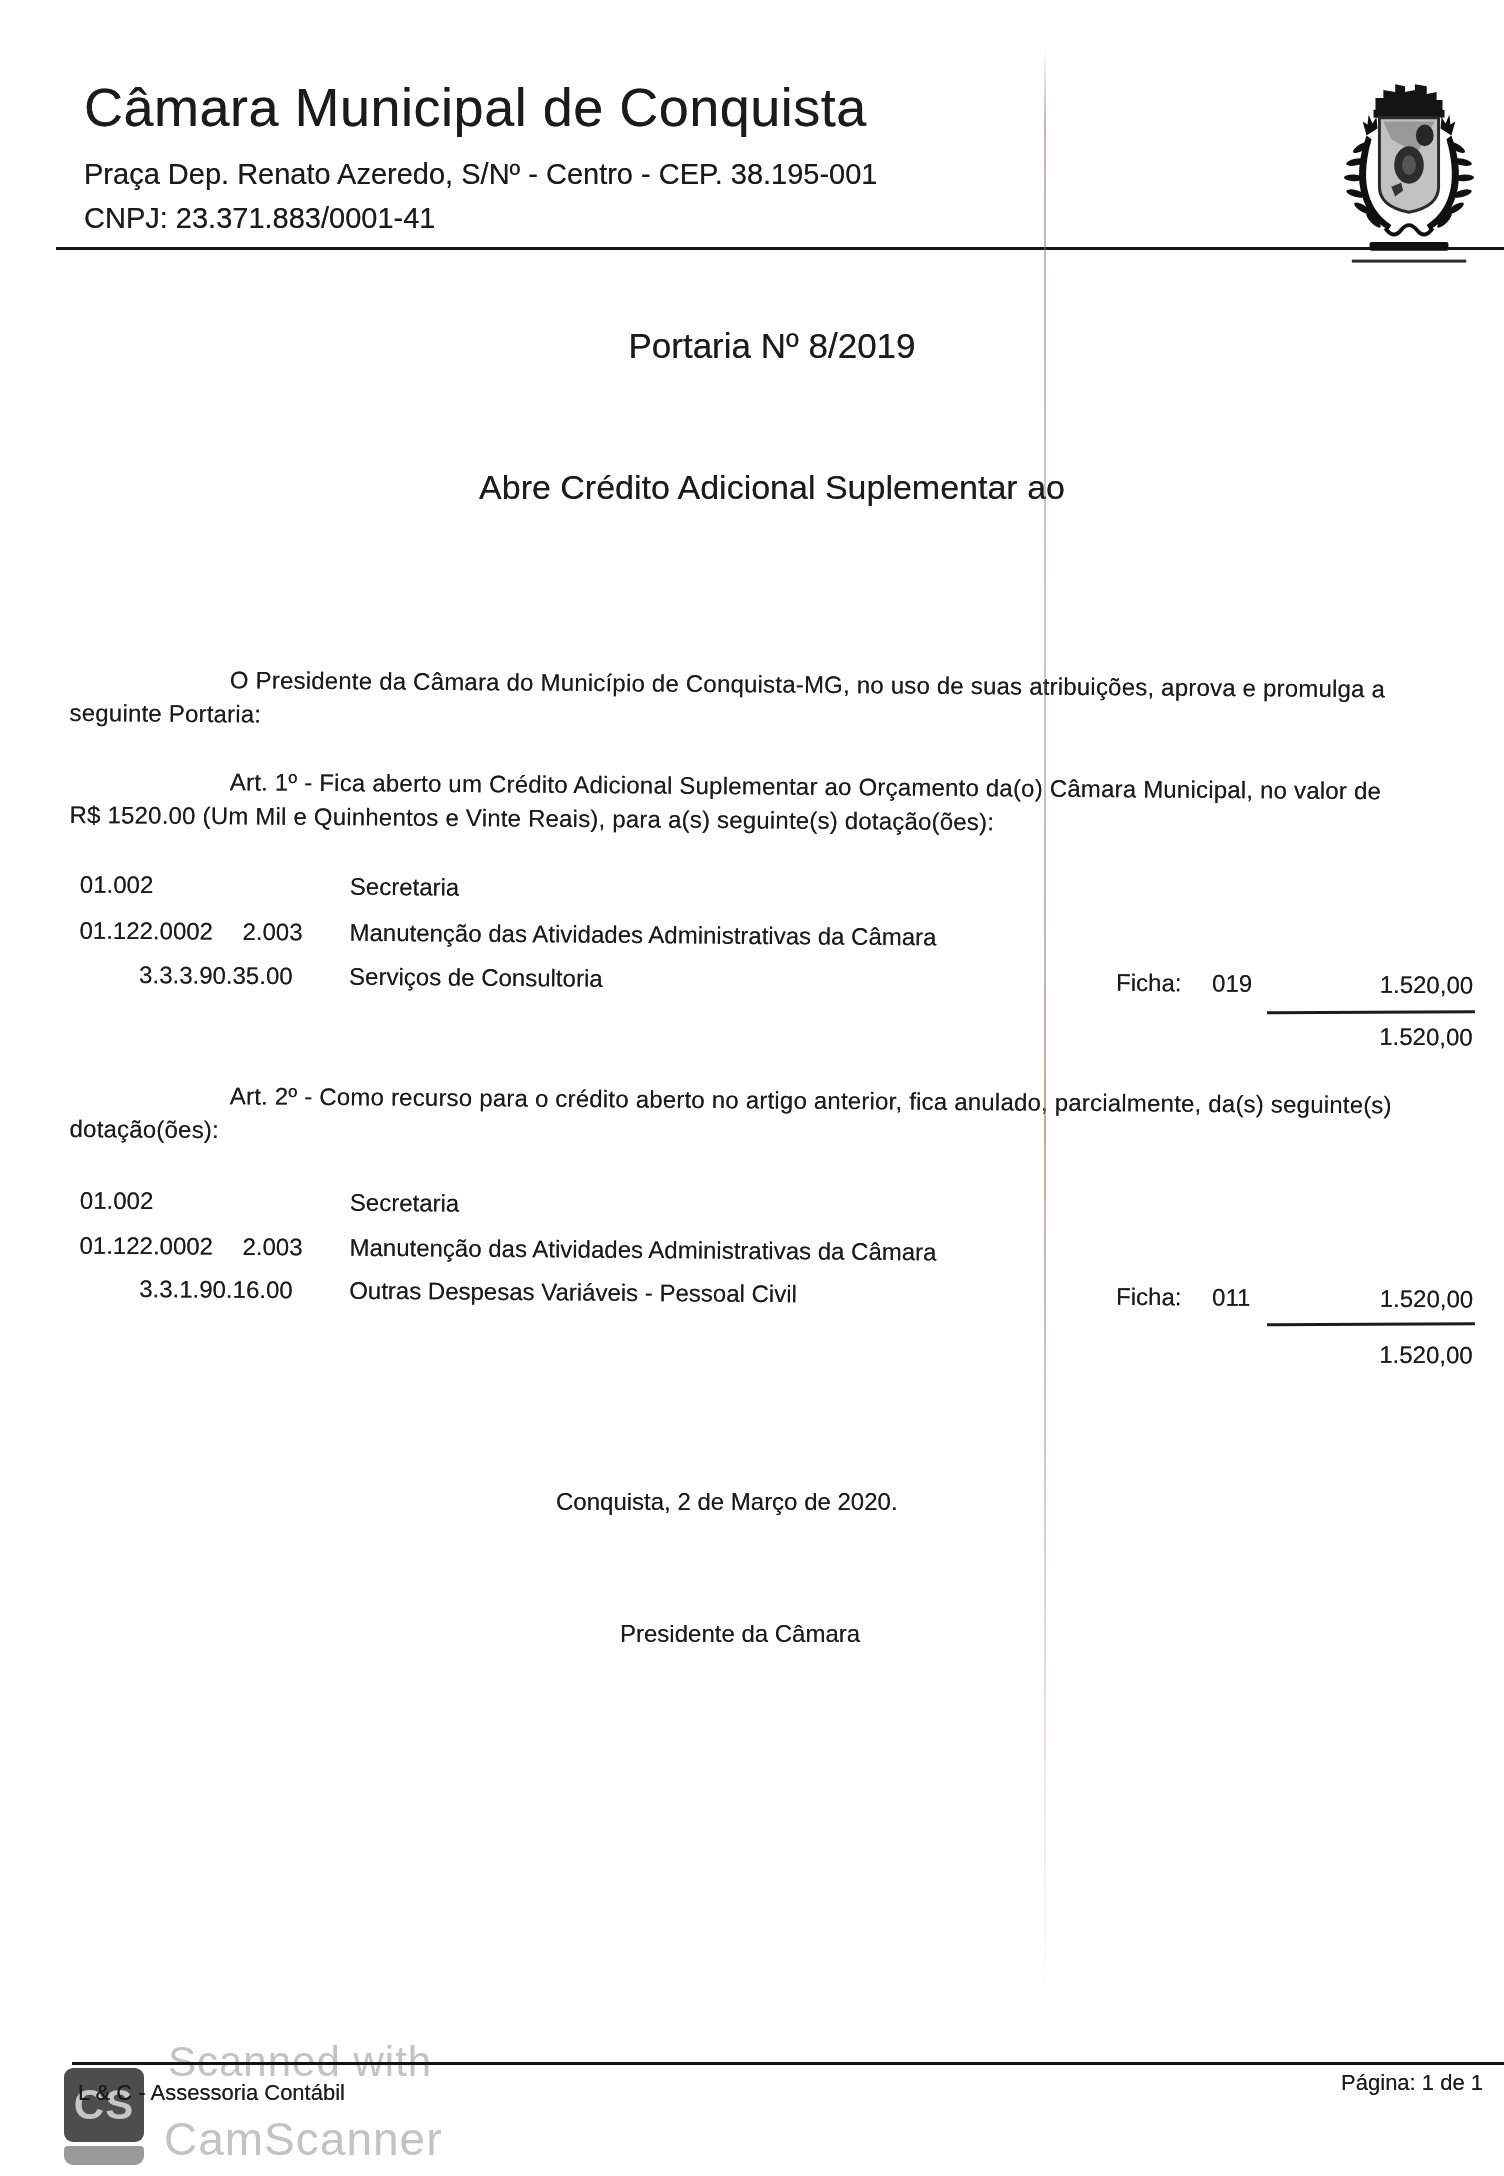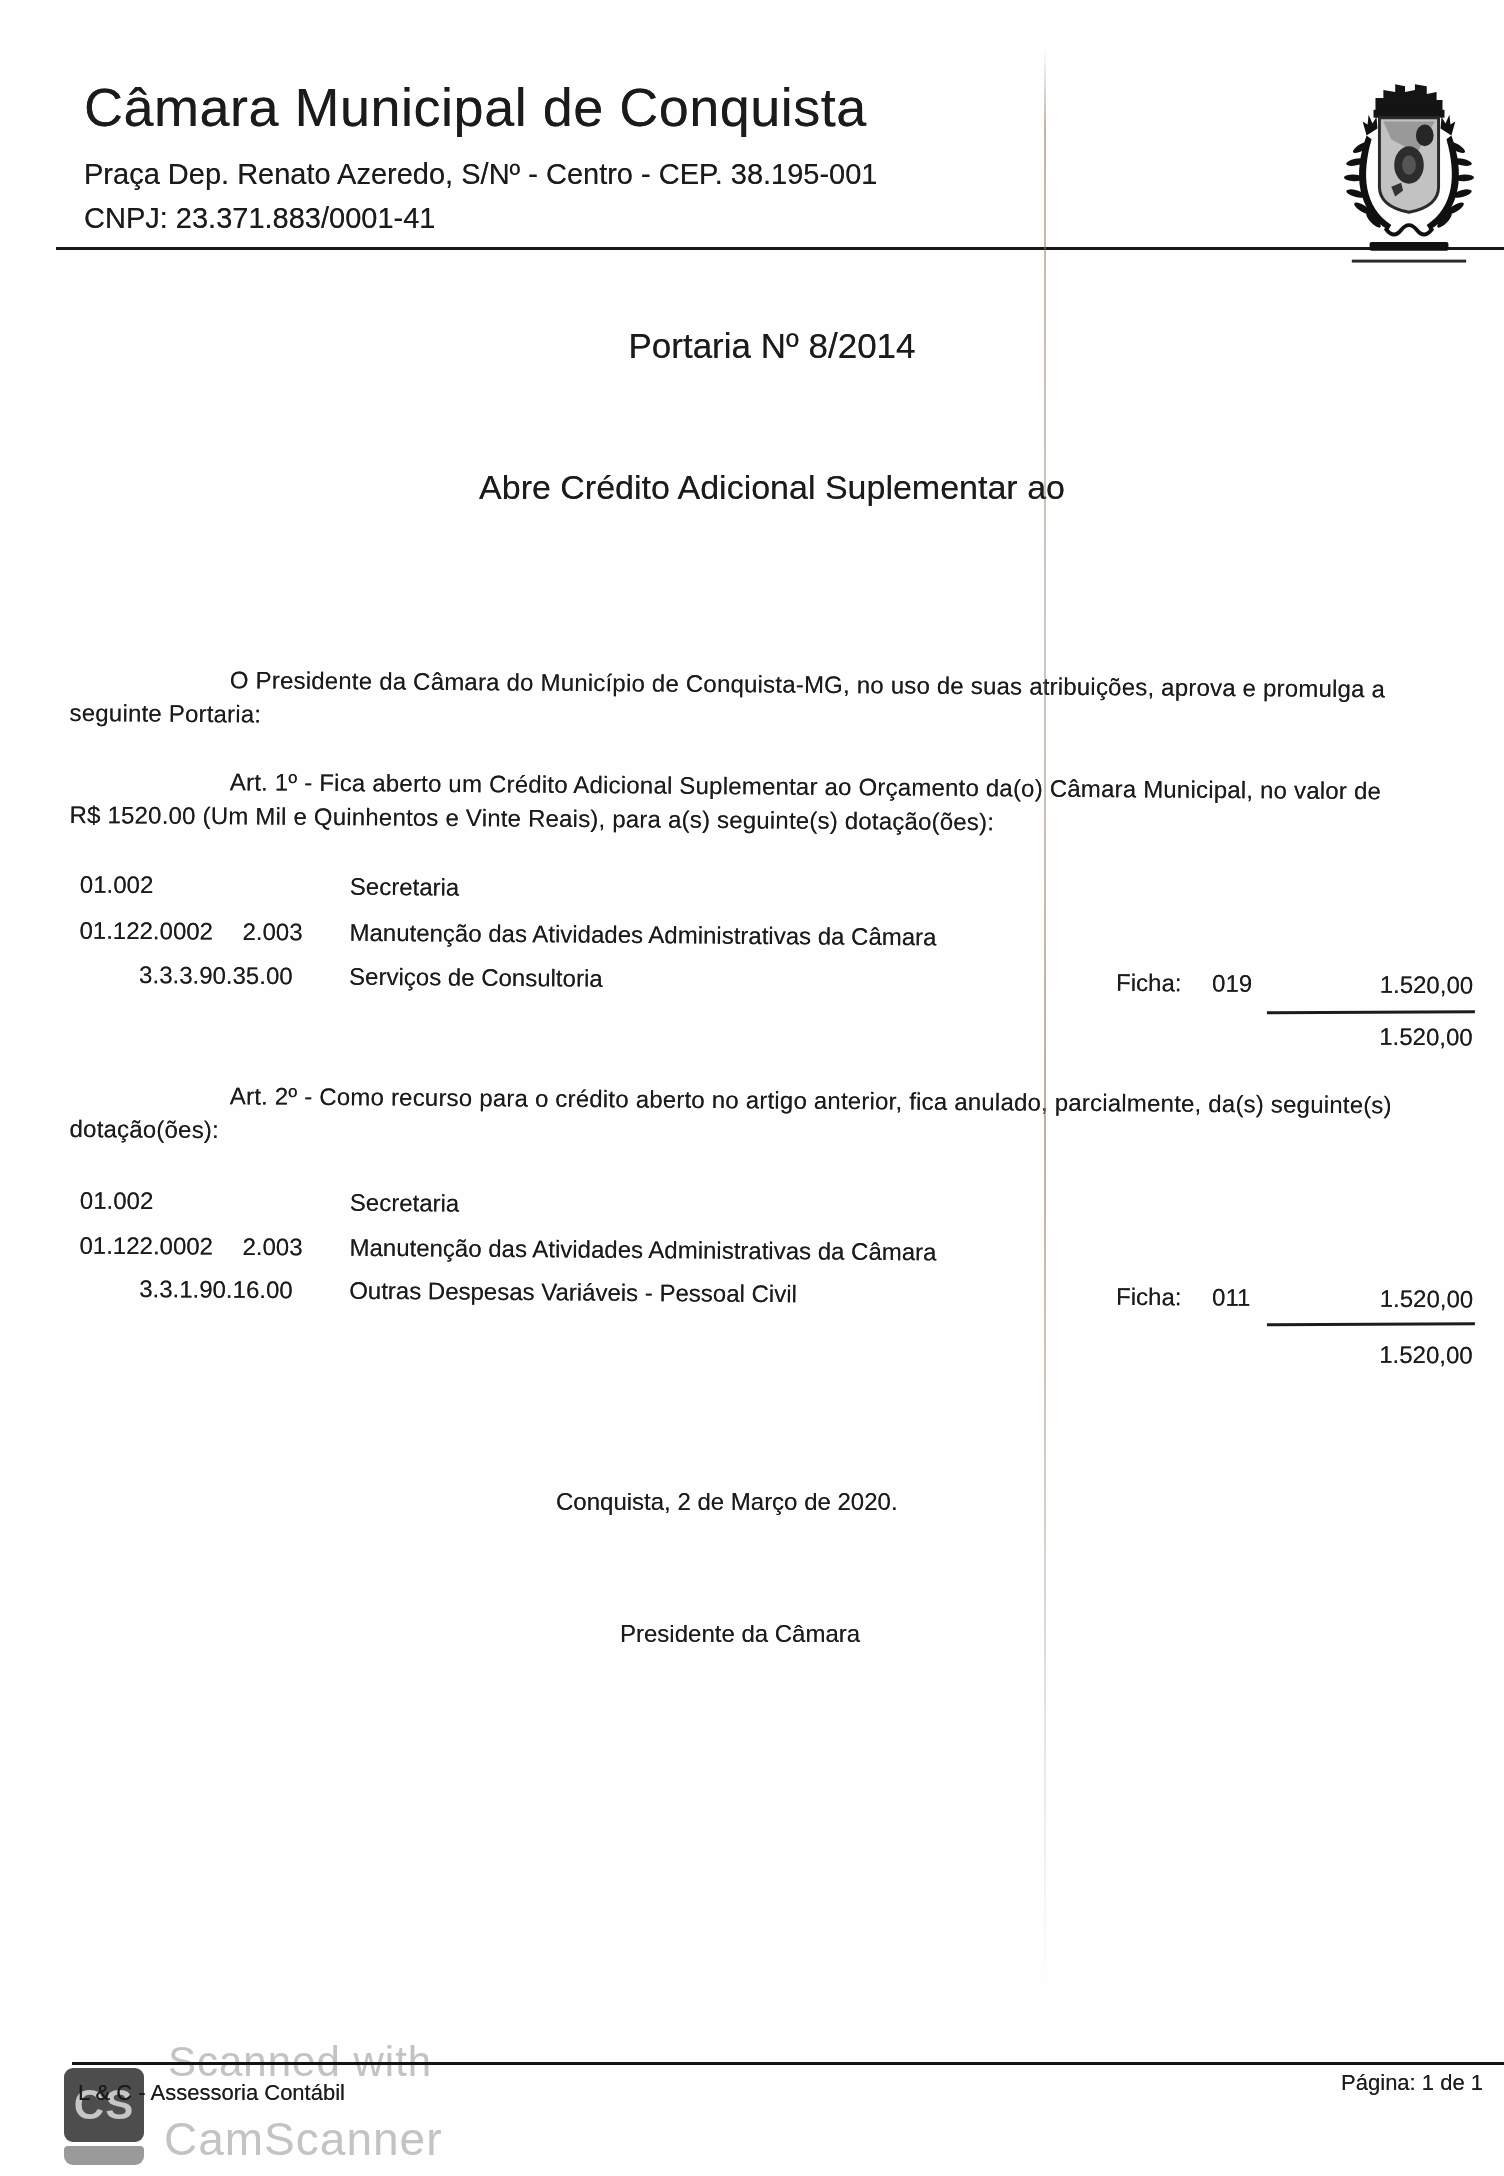--- a/index.html
+++ b/index.html
@@ -105,21 +105,21 @@
       <ellipse cx="117" cy="148" rx="10" ry="3.4" transform="rotate(-32 117 148)"></ellipse>
       <ellipse cx="106" cy="160" rx="10" ry="3.4" transform="rotate(-46 106 160)"></ellipse>
       <path d="M113 74 l4 -14 l-5 3 l-1 -10 l-4 9 l-4 -7 l-1 12 Z"></path>
     </g>
 
     <path d="M46 168 q8 12 16 2 q8 -10 16 0 q8 10 16 -2" fill="none" stroke="#101010" stroke-width="4"></path>
     <rect x="30" y="182" width="80" height="9" rx="2" fill="#101010"></rect>
     <rect x="12" y="200" width="116" height="3" fill="#2a2a2a"></rect>
   </svg>
 
-  <div class="doc-title txt">Portaria Nº 8/2014</div>
+  <div class="doc-title txt">Portaria Nº 8/2019</div>
 
   <div class="doc-subtitle">
     <div class="txt">Abre Crédito Adicional Suplementar ao</div>
   </div>
 
   <div class="par par-preamble tilt txt">O Presidente da Câmara do Município de Conquista-MG, no uso de suas atribuições, aprova e promulga a seguinte Portaria:</div>
 
   <div class="par par-art1 tilt txt">Art. 1º - Fica aberto um Crédito Adicional Suplementar ao Orçamento da(o) Câmara Municipal, no valor de R$ 1520.00 (Um Mil e Quinhentos e Vinte Reais), para a(s) seguinte(s) dotação(ões):</div>
 
   <div class="dot-block blk-credit tilt txt">

